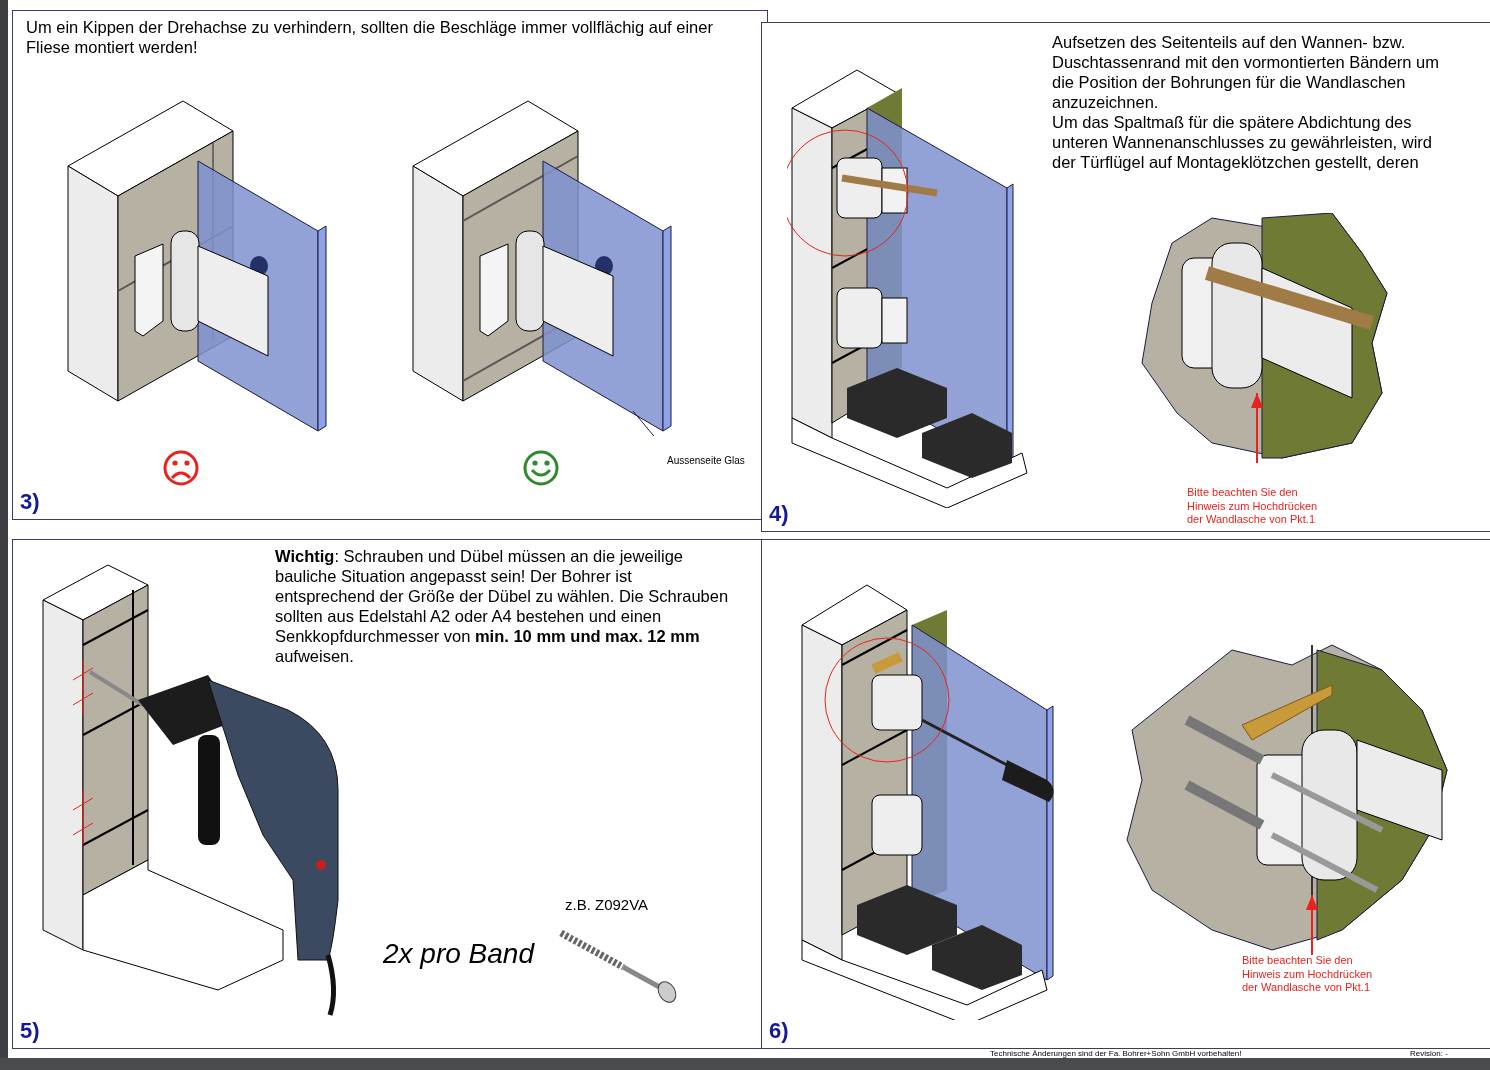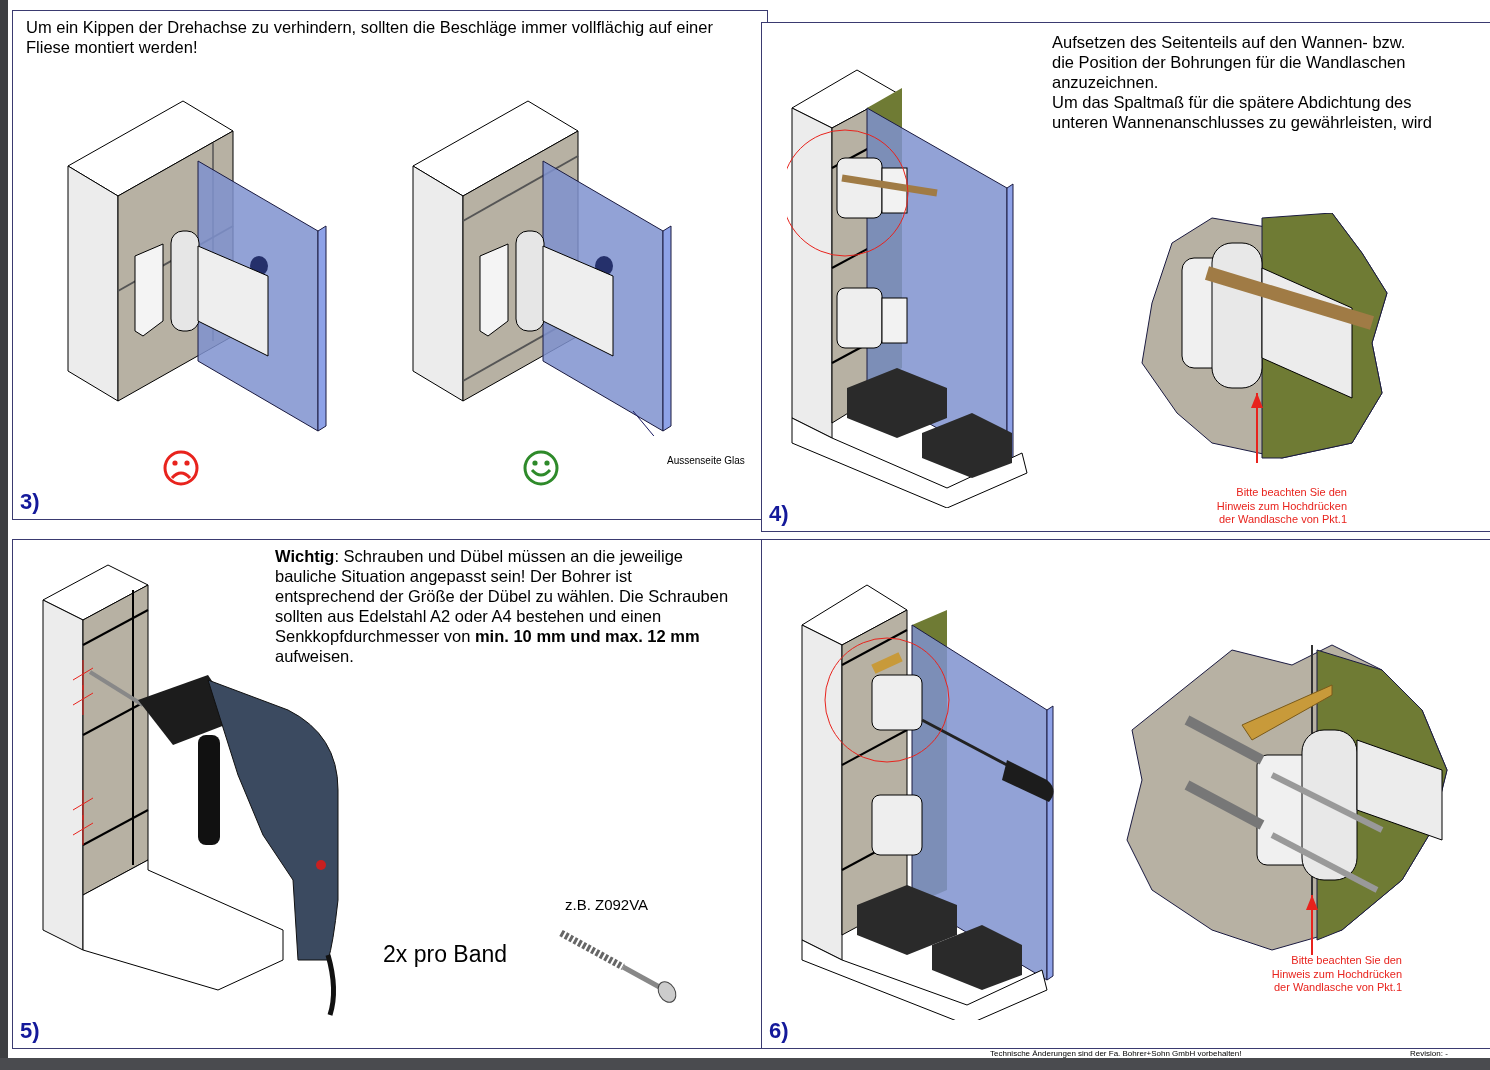--- a/index.html
+++ b/index.html
@@ -5,21 +5,21 @@
   html, body { margin:0; padding:0; }
   body { width:1490px; height:1070px; background:#3e3f42; position:relative; overflow:hidden; font-family:"Liberation Sans", sans-serif; }
   .sheet { position:absolute; left:8px; top:0; width:1482px; height:1058px; background:#ffffff; }
   .panel { position:absolute; border:1px solid #3a3a70; background:#fff; }
   #p3 { left:4px; top:10px; width:737px; height:508px;padding-left:17px; }
   #p4 { left:753px; top:22px; width:728px; height:508px; }
   #p5 { left:4px; top:539px; width:737px; height:508px;padding-left:22px; }
   #p6 { left:753px; top:539px; width:728px; height:508px; }
   .num { position:absolute; left:7px; bottom:4px; font-weight:bold; font-size:22px; color:#14199a; }
   .txt { position:absolute; font-size:16.5px; line-height:20px; color:#000; }
-  .red-note { position:absolute; color:#e8231d; font-size:11px; line-height:13.5px; text-align:right; }
+  .red-note { position:absolute; color:#e8231d; font-size:11px; line-height:13.5px; text-align:left; }
   .small { position:absolute; font-size:10px; line-height:14px; color:#000; }
   svg.ill { position:absolute; }
   .footer { position:absolute; top:1049px; font-size:8px; color:#000; }
   .bottom-bar { position:absolute; left:0; top:1058px; width:1490px; height:12px; background:#4a4b4f; }
 </style>
 </head>
 <body>
 
 <div class="sheet">
 
@@ -70,24 +70,26 @@
       <path d="M11,22 Q20,32 29,22" fill="none" stroke="#2e8a2a" stroke-width="3"></path>
     </svg>
     <div class="small" style="left:654px;top:443px;width:80px;">Aussenseite Glas</div>
 
     <div class="num">3)</div>
   </div>
 
   <div class="panel" id="p4">
     <div class="txt" style="left:290px;top:9px;width:430px;">
       <div>Aufsetzen des Seitenteils auf den Wannen- bzw.</div>
+      <div>Duschtassenrand mit den vormontierten Bändern um</div>
       <div>die Position der Bohrungen für die Wandlaschen</div>
       <div>anzuzeichnen.</div>
       <div>Um das Spaltmaß für die spätere Abdichtung des</div>
       <div>unteren Wannenanschlusses zu gewährleisten, wird</div>
+      <div>der Türflügel auf Montageklötzchen gestellt, deren</div>
     </div>
 
     <svg class="ill" style="left:25px;top:35px;" width="270" height="450" viewBox="0 0 270 450">
       <polygon points="5,50 70,12 110,35 45,70" fill="#fff" stroke="#000"></polygon>
       <polygon points="5,50 45,70 45,380 5,360" fill="#ececec" stroke="#000"></polygon>
       <polygon points="45,70 110,35 110,325 45,365" fill="#b7b1a3" stroke="#000"></polygon>
       <line x1="45" y1="110" x2="110" y2="75" stroke="#000" stroke-width="2"></line>
       <line x1="45" y1="210" x2="110" y2="175" stroke="#000" stroke-width="2"></line>
       <line x1="45" y1="305" x2="110" y2="270" stroke="#000" stroke-width="2"></line>
       <polygon points="80,50 115,30 115,310 80,330" fill="#6f7b34"></polygon>
@@ -147,21 +149,21 @@
       </g>
       <line x1="52" y1="112" x2="105" y2="145" stroke="#888" stroke-width="4"></line>
       <polygon points="100,140 170,115 200,160 135,185" fill="#1c1c1c"></polygon>
       <path d="M170,120 L250,150 Q300,175 300,230 L300,340 Q295,385 290,400 L260,400 L255,320 L225,275 L200,215 Z" fill="#3b4a60" stroke="#111"></path>
       <rect x="160" y="175" width="22" height="110" rx="8" fill="#111"></rect>
       <circle cx="283" cy="305" r="5" fill="#c82020"></circle>
       <path d="M290,395 Q300,430 292,455" fill="none" stroke="#111" stroke-width="5"></path>
     </svg>
 
     <div class="small" style="left:552px;top:358px;font-size:15px;">z.B. Z092VA</div>
-    <div class="small" style="left:370px;top:400px;font-size:23px;line-height:28px;">2x pro Band</div>
+    <div class="small" style="left:370px;top:400px;font-size:28px;line-height:28px;font-style:italic;">2x pro Band</div>
     <svg class="ill" style="left:540px;top:385px;" width="130" height="80" viewBox="0 0 130 80">
       <line x1="8" y1="8" x2="70" y2="42" stroke="#666" stroke-width="7" stroke-dasharray="3 2"></line>
       <line x1="70" y1="42" x2="110" y2="64" stroke="#888" stroke-width="5"></line>
       <ellipse cx="114" cy="67" rx="8" ry="11" fill="#ccc" stroke="#444" transform="rotate(-30 114 67)"></ellipse>
     </svg>
 
     <div class="num">5)</div>
   </div>
 
   <div class="panel" id="p6">

